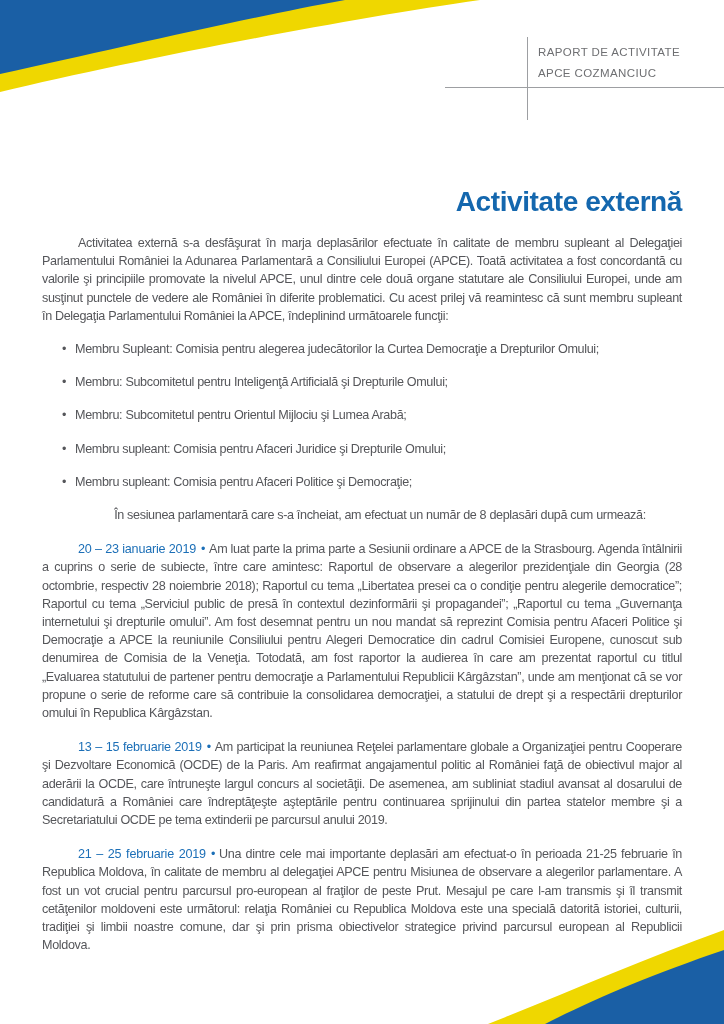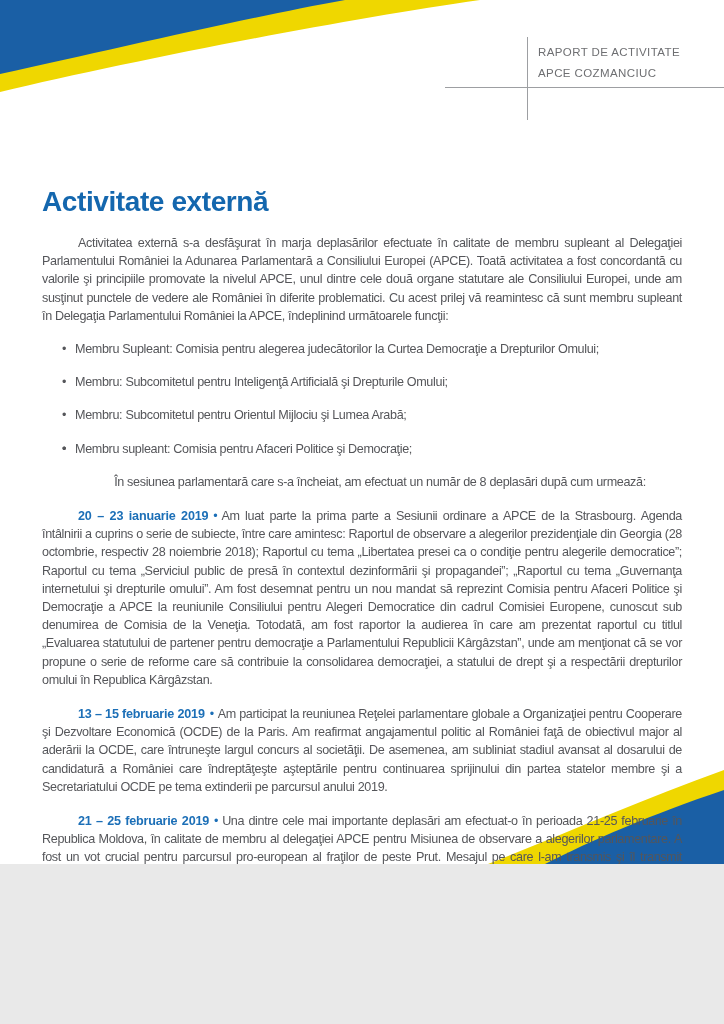--- a/index.html
+++ b/index.html
@@ -1,21 +1,21 @@
 <!DOCTYPE html>
 <html><head>
 <meta charset="utf-8">
 <style>
   html, body { margin: 0; padding: 0; background: #e9e9e9; }
   * { box-sizing: border-box; }
 
   .page {
     position: relative;
     width: 724px;
-    height: 864px;
+    height: 1024px;
     margin: 0 auto;
     background: #ffffff;
     overflow: hidden;
     font-family: "Liberation Sans", sans-serif;
   }
 
   
   .swoosh-top    { position: absolute; top: 0; left: 0; }
   .swoosh-bottom { position: absolute; bottom: 0; left: 0; }
 
@@ -34,21 +34,21 @@
     line-height: 21px; white-space: nowrap;
   }
 
   .content {
     position: absolute;
     left: 42px; right: 42px; top: 0;
   }
 
   .page-title {
     margin: 186px 0 0 0;
-    text-align: left;
+    text-align: right;
     font-size: 28px;
     font-weight: bold;
     letter-spacing: -0.4px;
     color: #1467ae;
   }
 
   .body-text {
     color: #55565a;
     font-size: 12.6px;
     letter-spacing: -0.35px;
@@ -81,21 +81,21 @@
     margin: 3px 0 0 0;
     text-indent: 36px;
     text-align: center;
   }
 
   .entry {
     margin: 16px 0 0 0;
     text-indent: 36px;
   }
   .entry .entry-date {
-    font-weight: bold;
+    font-weight: normal;
     color: #1c6fb7;
     letter-spacing: -0.2px;
   }
   .entry .entry-sep {
     color: #1c6fb7;
     padding: 0 4px 0 5px;
   }
 </style>
 </head>
 <body>
@@ -133,20 +133,21 @@
       <li>
         <span class="dot">•</span>
         <span>Membru: Subcomitetul pentru Inteligenţă Artificială şi Drepturile Omului;</span>
       </li>
       <li>
         <span class="dot">•</span>
         <span>Membru: Subcomitetul pentru Orientul Mijlociu şi Lumea Arabă;</span>
       </li>
       <li>
         <span class="dot">•</span>
+        <span>Membru supleant: Comisia pentru Afaceri Juridice şi Drepturile Omului;</span>
       </li>
       <li>
         <span class="dot">•</span>
         <span>Membru supleant: Comisia pentru Afaceri Politice şi Democraţie;</span>
       </li>
     </ul>
 
     <p class="body-text lead-in">În sesiunea parlamentară care s-a încheiat, am efectuat un număr de 8 deplasări după cum urmează:</p>
 
     <p class="body-text entry">

